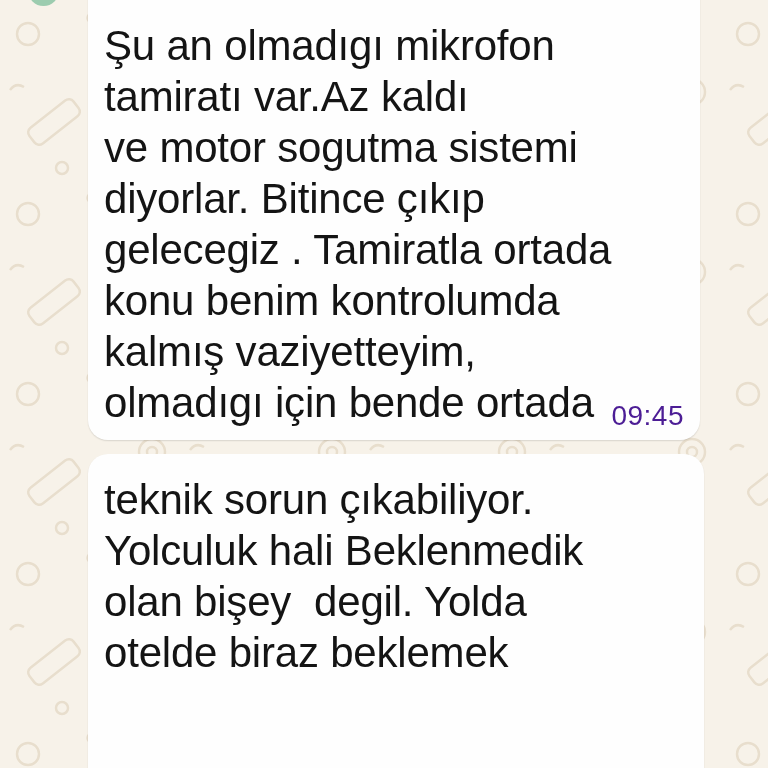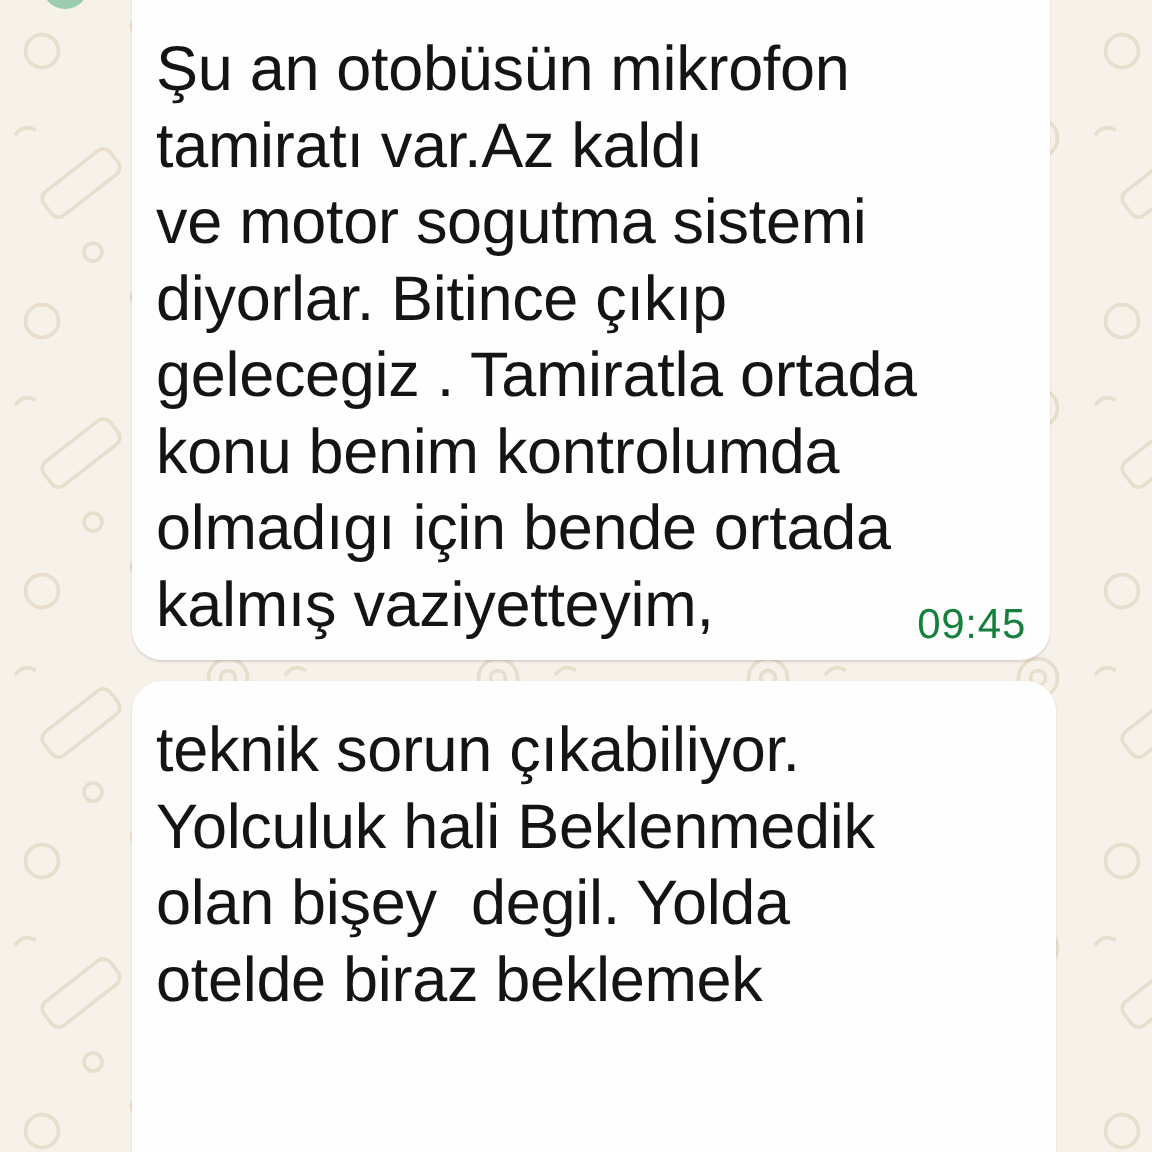--- a/index.html
+++ b/index.html
@@ -58,21 +58,21 @@
   .msg-line {
     white-space: pre;
     letter-spacing: -0.2px;
   }
   .timestamp {
     position: absolute;
     right: 16px;
     bottom: 9px;
     font-size: 28px;
     line-height: 30px;
-    color: #15803d;
+    color: #4c1d95;
     letter-spacing: 0.5px;
   }
 </style>
 </head>
 <body>
 
 <div class="chat">
 
   <svg class="doodle-layer" xmlns="http://www.w3.org/2000/svg" width="768" height="768" viewBox="0 0 768 768">
     <defs>
@@ -91,28 +91,28 @@
         </g>
       </pattern>
     </defs>
     <rect width="768" height="768" fill="url(#doodles)"></rect>
   </svg>
 
   <div class="avatar-partial"></div>
 
   <div class="bubble bubble-1">
     <div>
-      <div class="msg-line">Şu an otobüsün mikrofon</div>
+      <div class="msg-line">Şu an olmadıgı mikrofon</div>
       <div class="msg-line">tamiratı var.Az kaldı</div>
       <div class="msg-line">ve motor sogutma sistemi</div>
       <div class="msg-line">diyorlar. Bitince çıkıp</div>
       <div class="msg-line">gelecegiz . Tamiratla ortada</div>
       <div class="msg-line">konu benim kontrolumda</div>
+      <div class="msg-line">kalmış vaziyetteyim,</div>
       <div class="msg-line">olmadıgı için bende ortada</div>
-      <div class="msg-line">kalmış vaziyetteyim,</div>
     </div>
     <div class="timestamp">09:45</div>
   </div>
 
   <div class="bubble bubble-2">
     <div>
       <div class="msg-line">teknik sorun çıkabiliyor.</div>
       <div class="msg-line">Yolculuk hali Beklenmedik</div>
       <div class="msg-line">olan bişey  degil. Yolda</div>
       <div class="msg-line">otelde biraz beklemek</div>

